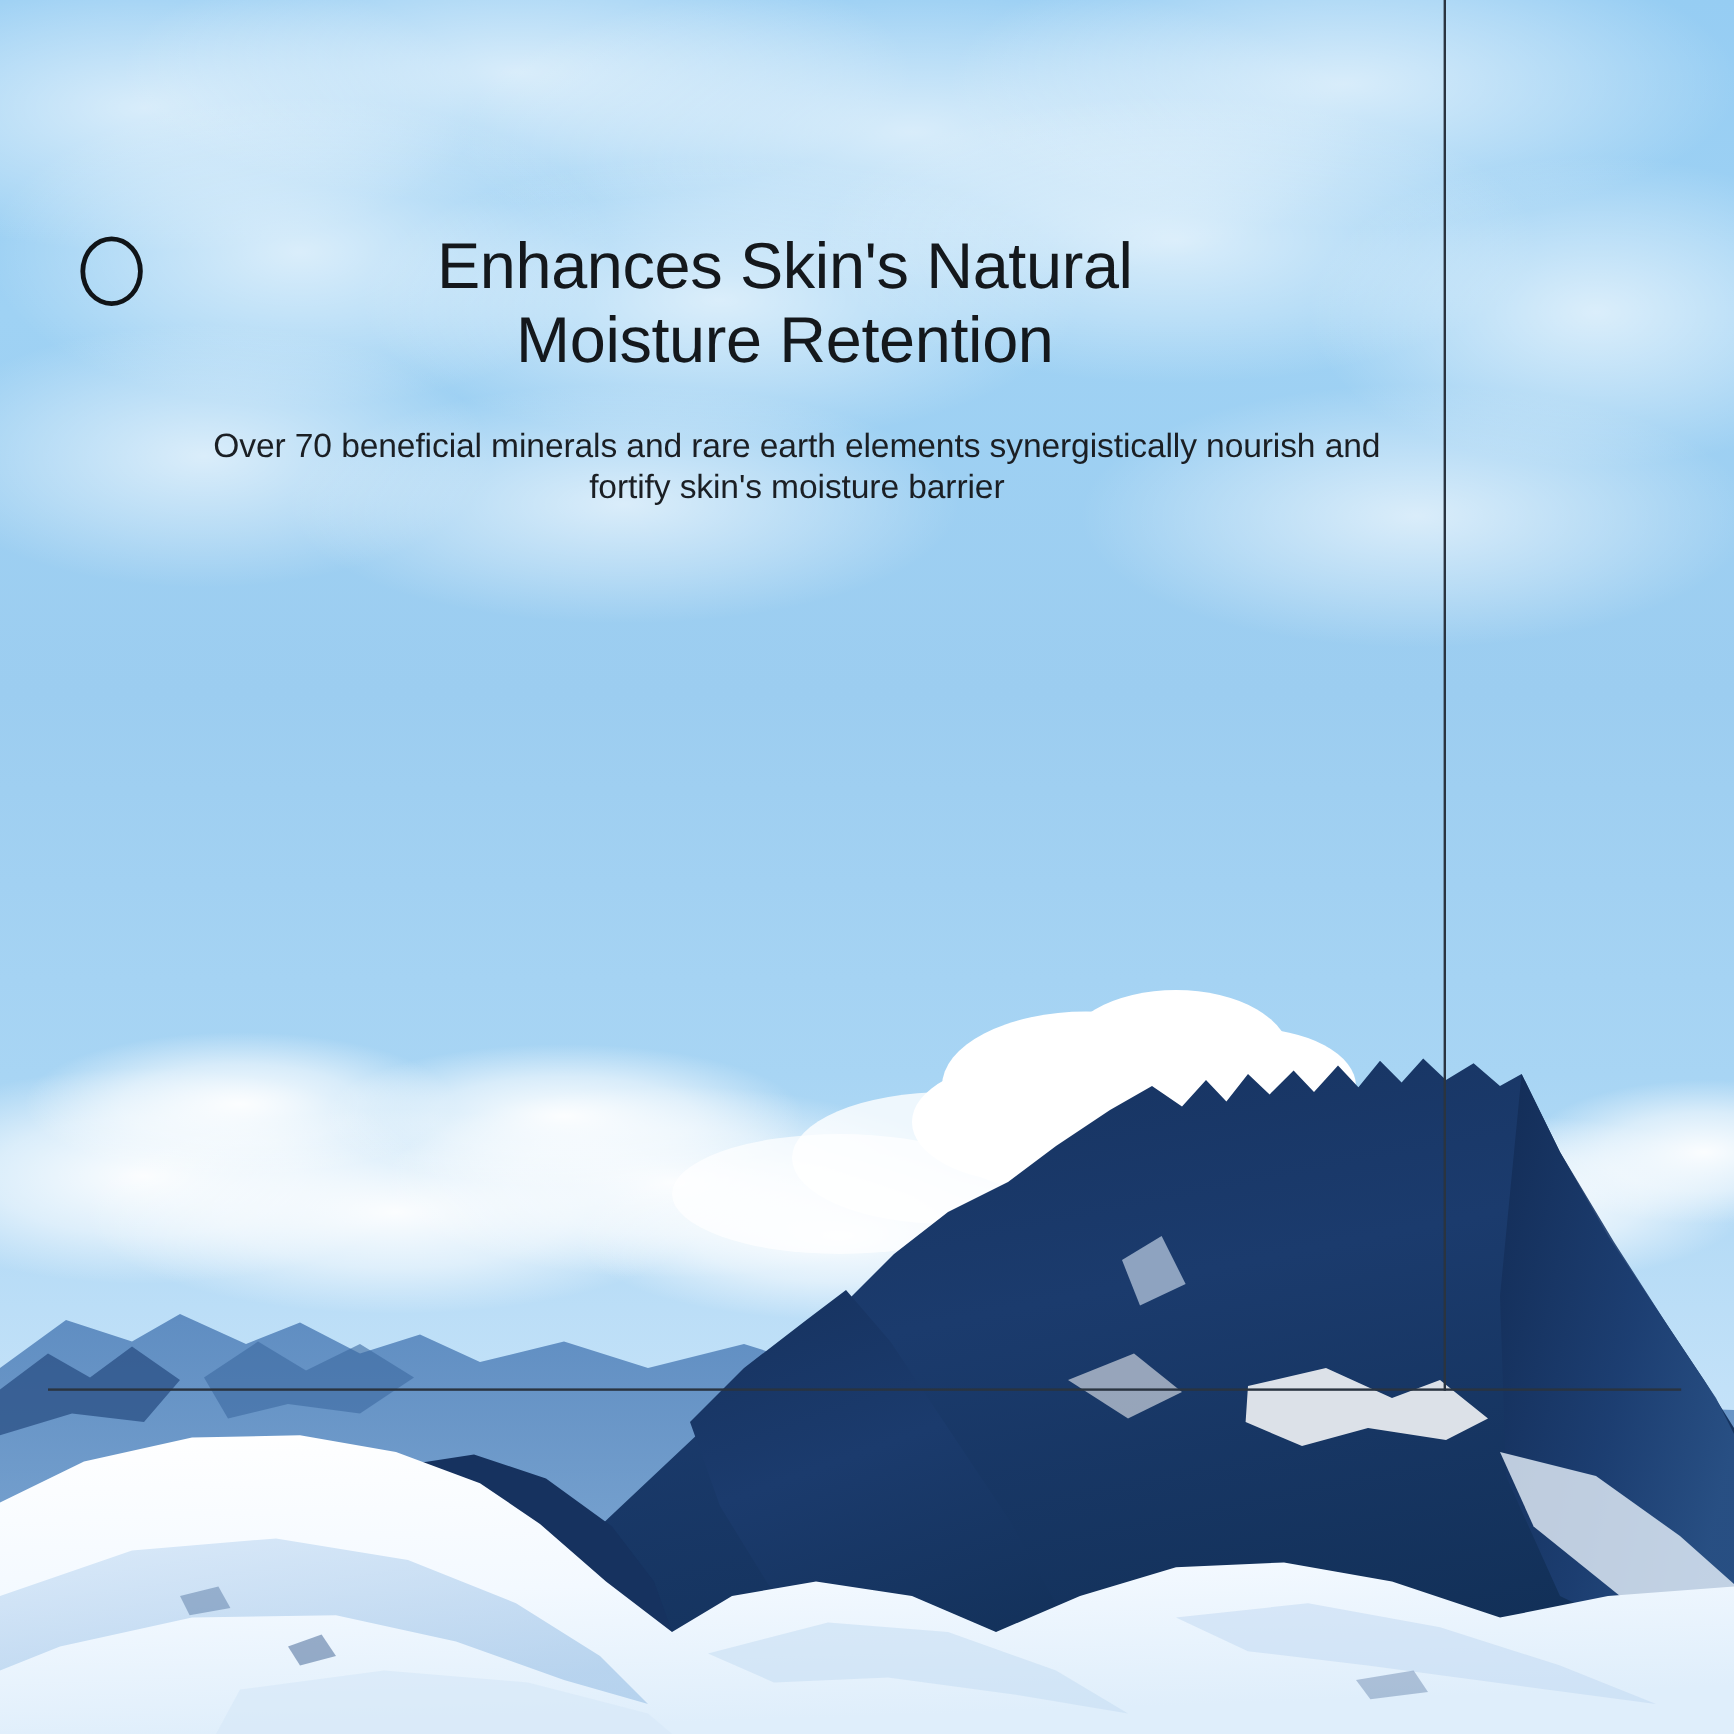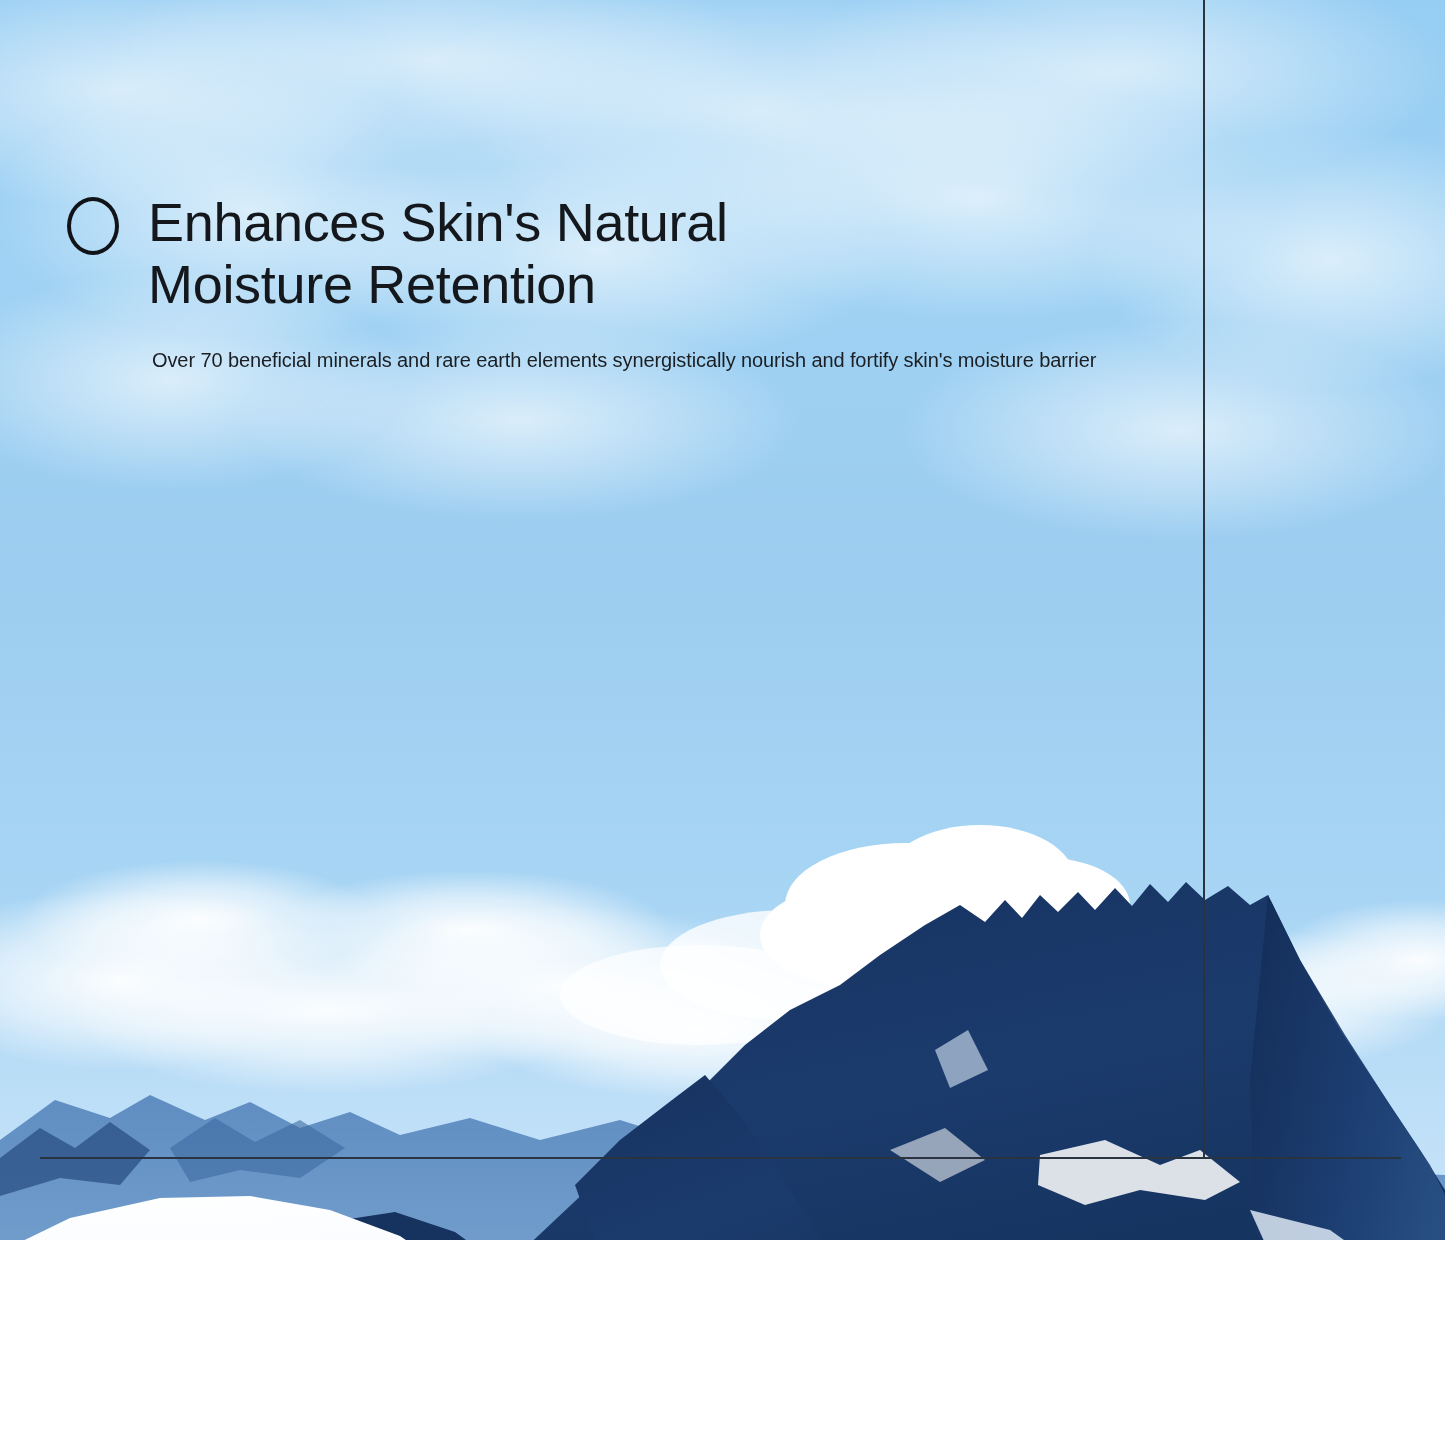--- a/index.html
+++ b/index.html
@@ -6,23 +6,24 @@
     margin: 0;
     padding: 0;
     background: #ffffff;
   }
   body {
     font-family: "Liberation Sans", sans-serif;
   }
   #page {
     position: relative;
     width: 1445px;
-    height: 1240px;
+    height: 1445px;
     overflow: hidden;
     background: #fef9c3;
+    text-align: center;
   }
   #scene {
     position: absolute;
     inset: 0;
     width: 1445px;
     height: 1445px;
     display: block;
   }
   #content {
     position: absolute;
@@ -53,24 +54,24 @@
     padding: 0 0 0 148px;
     font-family: "Liberation Sans", sans-serif;
     font-size: 54px;
     line-height: 62px;
     font-weight: 400;
     letter-spacing: -0.3px;
     color: #14181c;
     white-space: pre-line;
   }
   .feature-desc {
-    margin: 4px;
+    margin: 16px;
     padding: 24px 0 0 148px;
     font-family: "Liberation Sans", sans-serif;
-    font-size: 20px;
+    font-size: 28px;
     line-height: 34px;
     font-weight: 400;
     letter-spacing: -0.1px;
     color: #1b1f24;
     width: 1000px;
     white-space: pre-line;
   }
   #feature-0 { top: 191px; }
   #feature-1 { top: 641px; }
 

